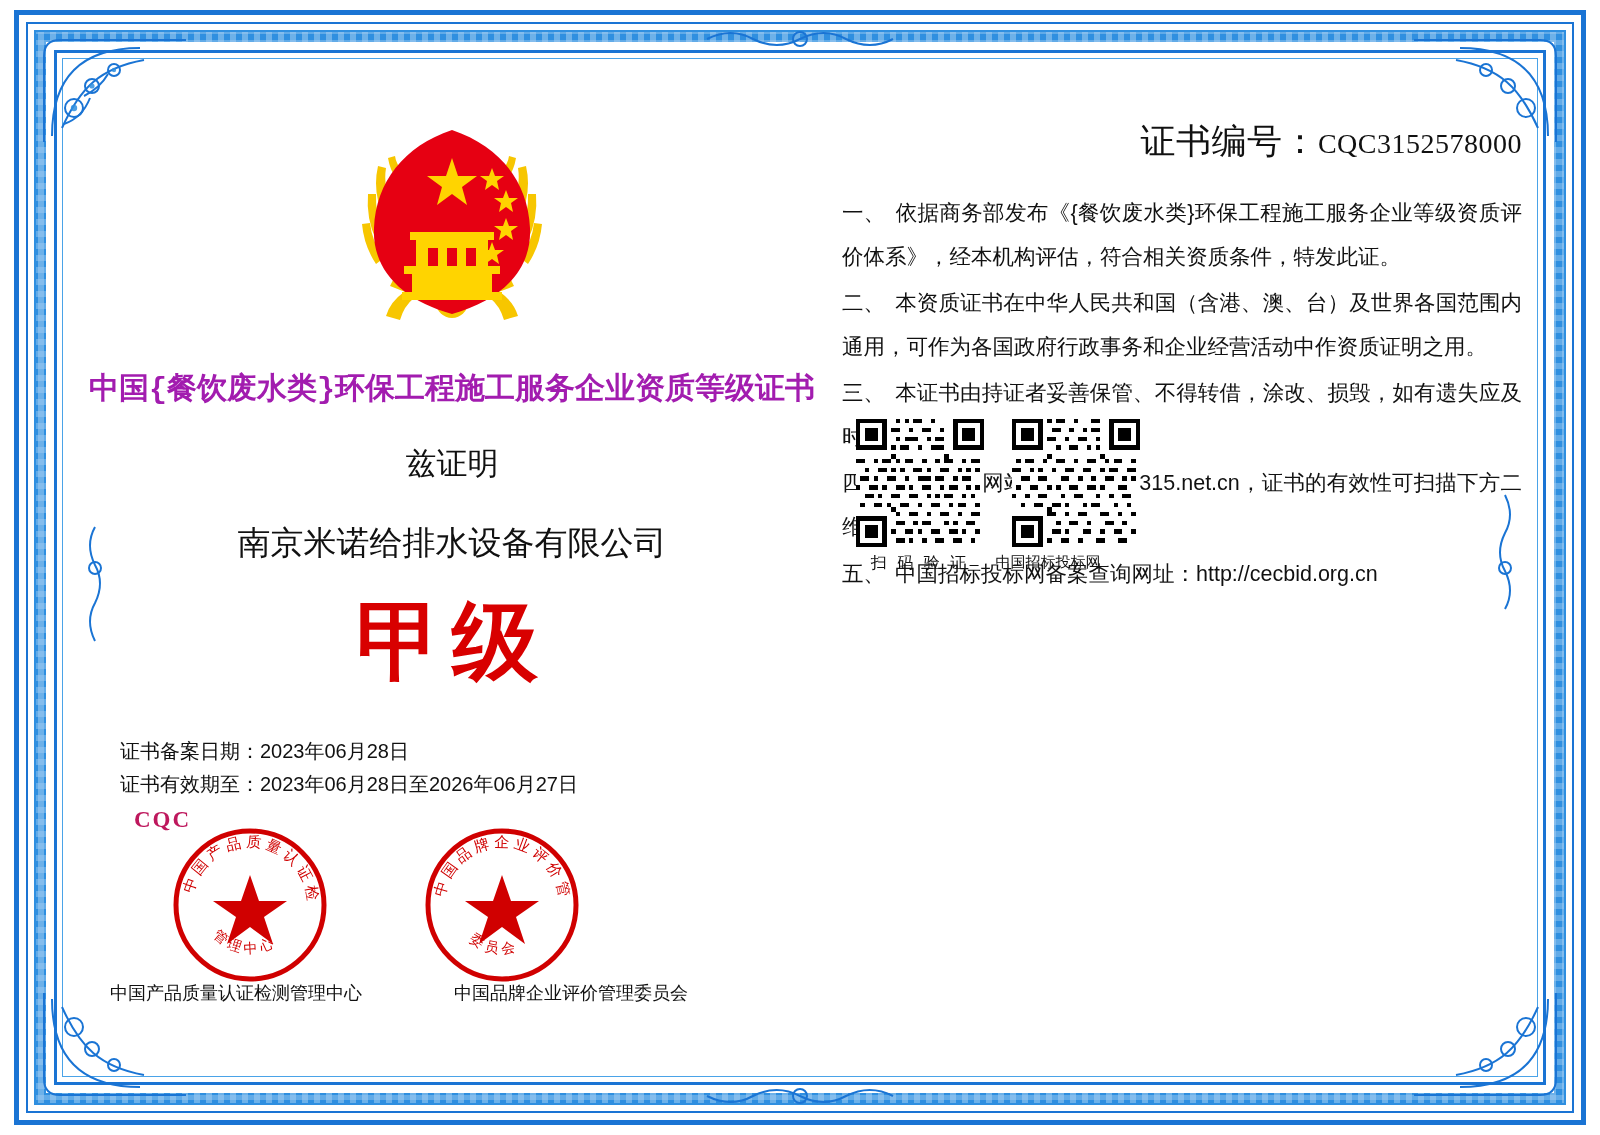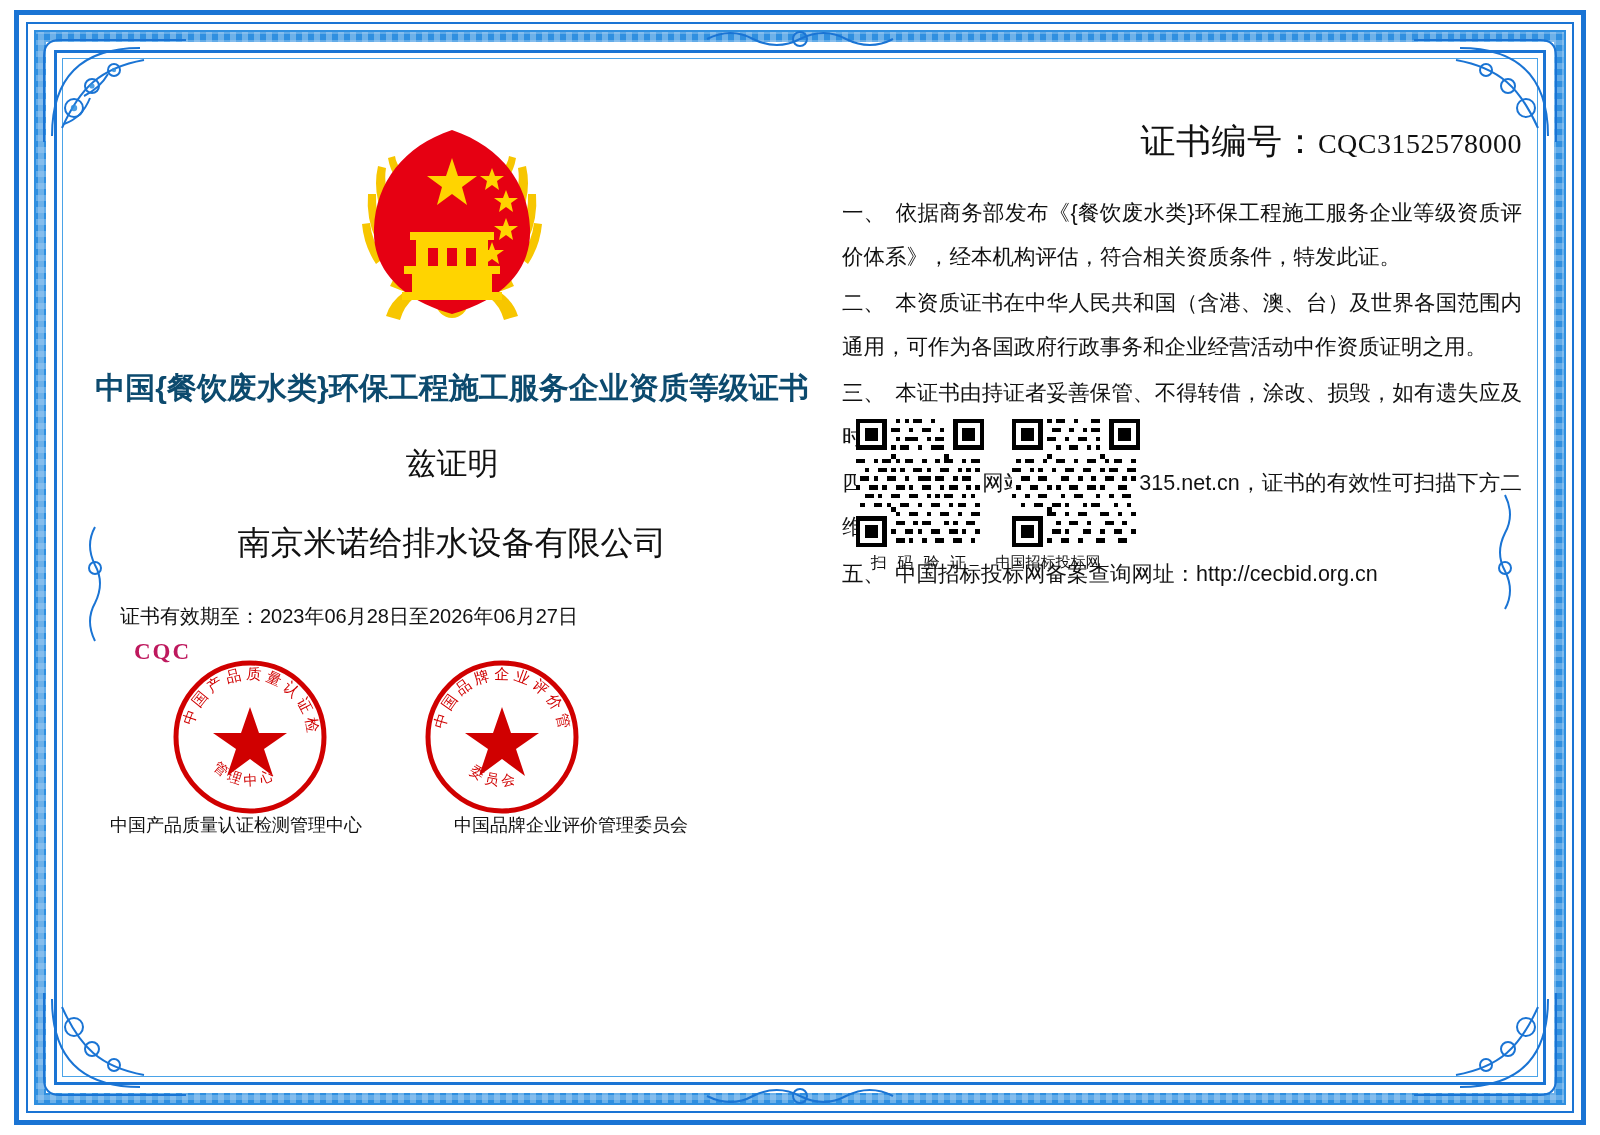--- a/index.html
+++ b/index.html
@@ -67,25 +67,25 @@
     position:absolute;right:6px;top:8px;width:680px;
   }
 
   
   .emblem{
     width:240px;height:240px;margin:30px auto 0 auto;position:relative;
   }
   .title-main{
     margin-top:22px;
     text-align:center;
-    font-family:Liberation Sans, sans-serif;
+    font-family:Liberation Mono, monospace;
     font-weight:bold;
     font-size:30px;
     letter-spacing:0px;
-    color:#0c4a6e;
+    color:#a21caf;
     white-space:nowrap;
   }
   .zizhengming{
     margin-top:34px;
     text-align:center;
     font-size:31px;
     color:#111;
     font-family:"Liberation Sans", sans-serif;
   }
   .company{
@@ -343,22 +343,24 @@
             <rect x="96" y="142" width="10" height="18"></rect>
             <rect x="115" y="142" width="10" height="18"></rect>
             <rect x="134" y="142" width="10" height="18"></rect>
           </g>
         </svg>
       </div>
 
       <div class="title-main">中国{餐饮废水类}环保工程施工服务企业资质等级证书</div>
       <div class="zizhengming">兹证明</div>
       <div class="company">南京米诺给排水设备有限公司</div>
+      <div class="grade">甲级</div>
 
       <div class="dates">
+        <div>证书备案日期：2023年06月28日</div>
         <div>证书有效期至：2023年06月28日至2026年06月27日</div>
       </div>
 
       <div class="cqc-mark">CQC</div>
 
       <div class="seals">
         <div class="seal seal-1">
           <svg width="160" height="160" viewBox="0 0 160 160">
             <circle cx="80" cy="80" r="74" fill="none" stroke="#d00000" stroke-width="5"></circle>
             <polygon points="80,50 89,76 117,76 94,92 103,119 80,102 57,119 66,92 43,76 71,76" fill="#d00000"></polygon>

